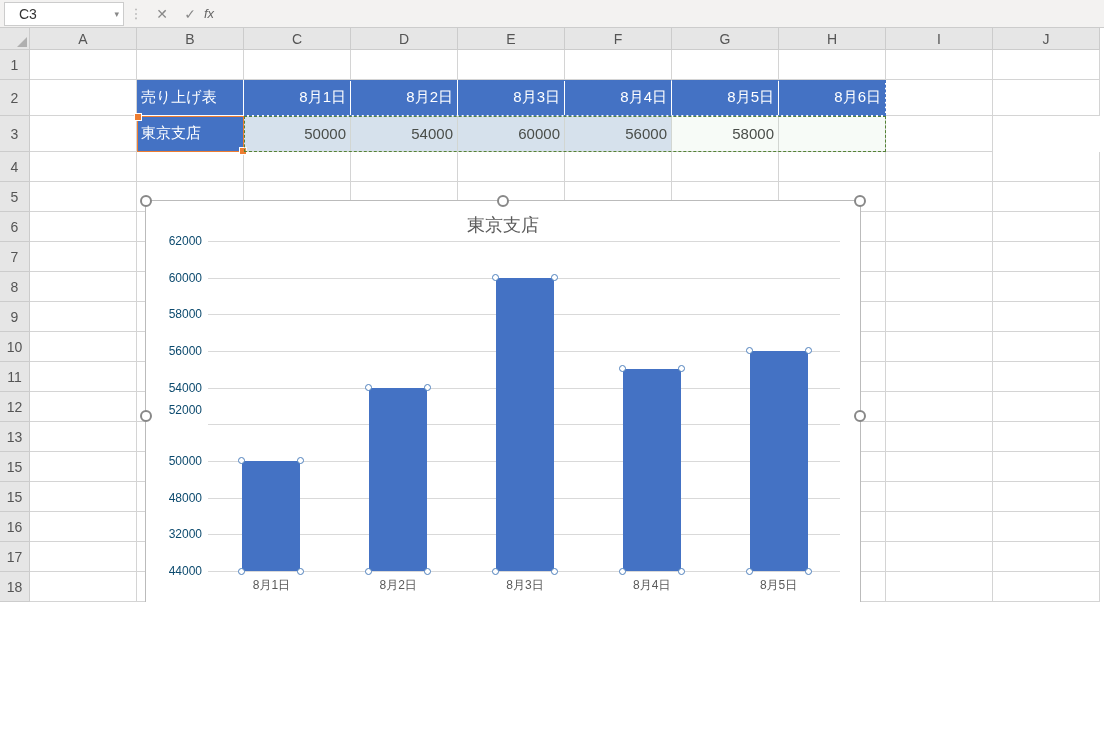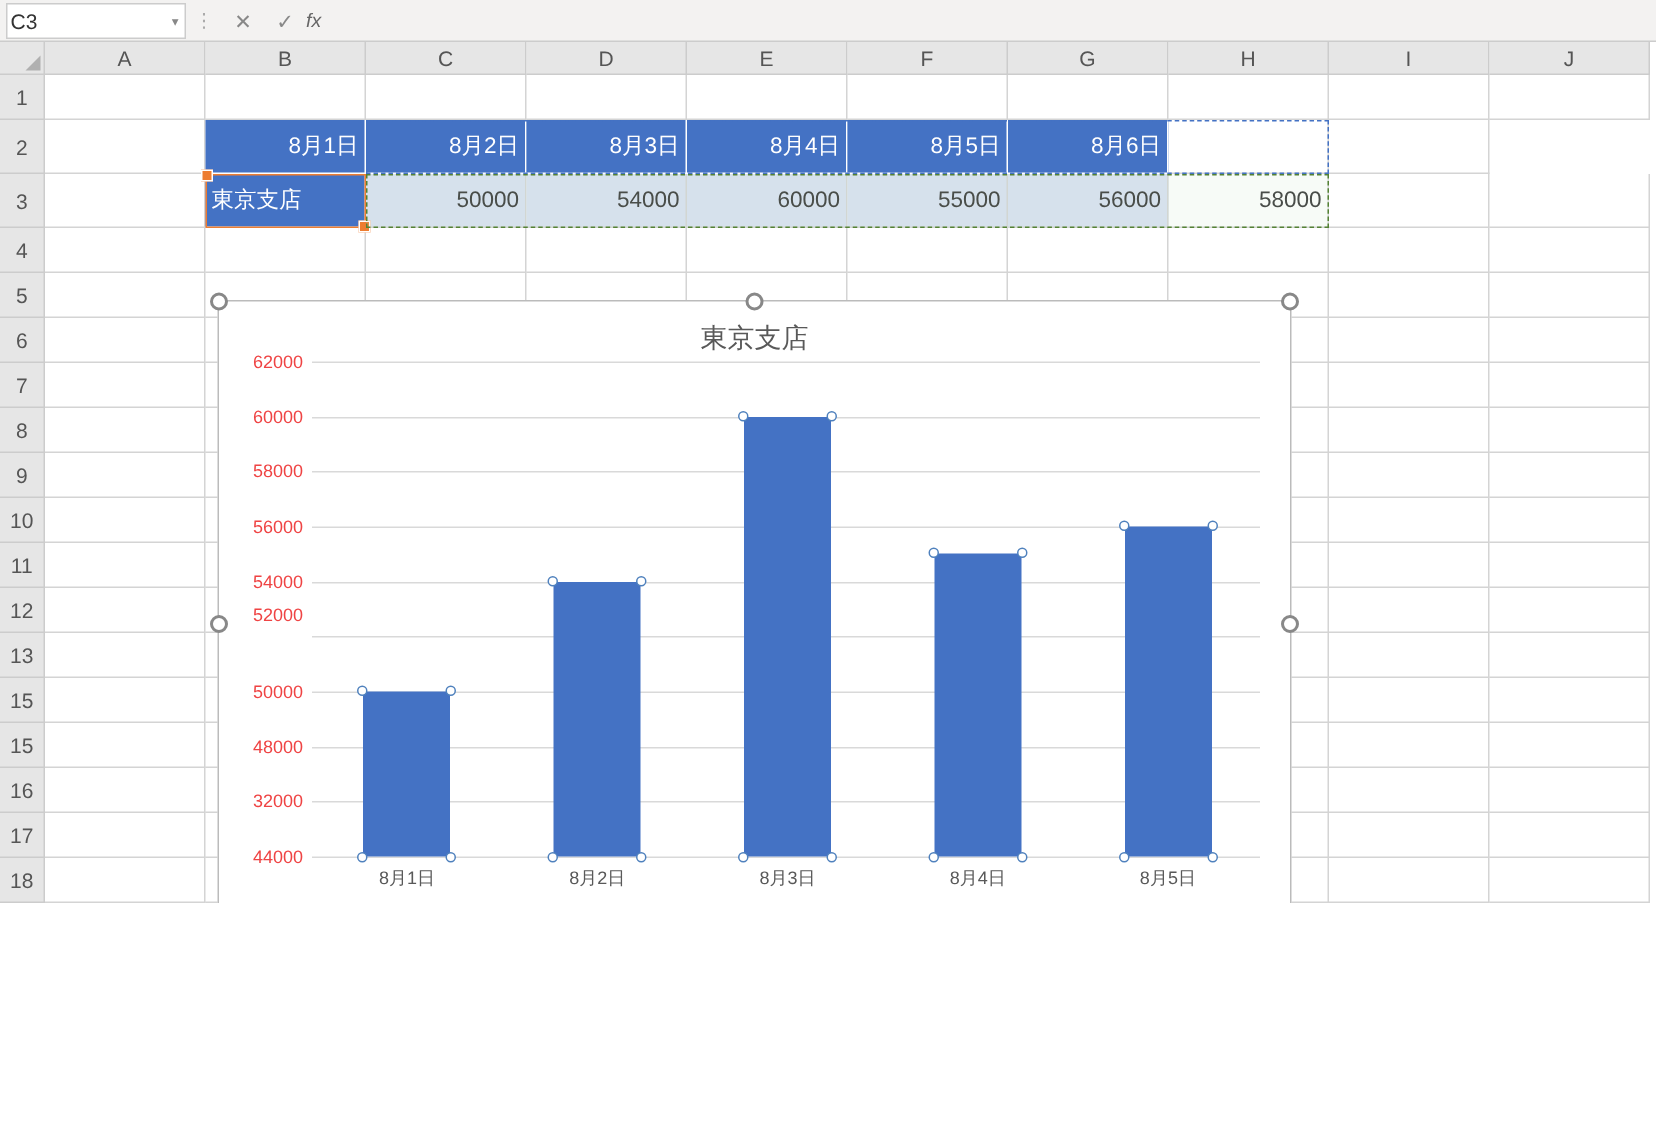--- a/index.html
+++ b/index.html
@@ -1,20 +1,20 @@
 <!DOCTYPE html>
 <html><head>
 <meta charset="utf-8">
 <style>
   * { box-sizing: border-box; margin: 0; padding: 0; }
   body { font-family: "Meiryo", "Yu Gothic", sans-serif; background: #fff; font-size: 13px; color: #333; }
   
   
   .formula-bar { display: flex; align-items: center; height: 28px; border-bottom: 1px solid #ccc; background: #f3f2f1; }
-  .name-box { width: 120px; height: 24px; margin-left: 4px; background: #fff; border: 1px solid #ccc; display: flex; align-items: center; padding: 0 2px; font-size: 14px; position: relative; }
+  .name-box { width: 120px; height: 24px; margin-left: 4px; background: #fff; border: 1px solid #ccc; display: flex; align-items: center; padding: 0 14px; font-size: 14px; position: relative; }
   .name-box .dropdown-arrow { position: absolute; right: 4px; top: 50%; transform: translateY(-50%); font-size: 9px; color: #888; }
   .fb-sep { width: 24px; text-align: center; color: #aaa; }
   .fb-btn { width: 28px; text-align: center; color: #888; font-size: 14px; }
   .fx-label { font-style: italic; font-size: 13px; color: #666; margin-right: 10px; }
   .formula-input { flex: 1; height: 24px; background: #fff; border: 1px solid #ccc; display: flex; align-items: center; padding: 0 6px; font-size: 16px; color: #666; overflow: hidden; white-space: nowrap; }
   .formula-highlight { border: 1.5px solid #c55a5a; padding: 0 1px; margin: 0 1px; }
   
   
   .grid-container { position: relative; }
   .corner { position: absolute; top: 0; left: 0; width: 30px; height: 22px; background: #e6e6e6; border-right: 1px solid #ccc; border-bottom: 1px solid #ccc; }
@@ -46,21 +46,21 @@
   .chart-handle.tr { top: -6px; right: -6px; }
   .chart-handle.bl { bottom: -6px; left: -6px; }
   .chart-handle.br { bottom: -6px; right: -6px; }
   .chart-handle.tm { top: -6px; left: 50%; margin-left: -6px; }
   .chart-handle.bm { bottom: -6px; left: 50%; margin-left: -6px; }
   .chart-handle.ml { top: 50%; left: -6px; margin-top: -6px; }
   .chart-handle.mr { top: 50%; right: -6px; margin-top: -6px; }
   
   .chart-title { text-align: center; font-size: 18px; color: #595959; padding: 12px 0 4px; }
   .plot-area { position: relative; margin: 0 20px 28px 62px; height: 330px; }
-  .y-tick-label { position: absolute; right: 100%; margin-right: 6px; font-size: 12px; color: #ef4444; transform: translateY(-50%); }
+  .y-tick-label { position: absolute; right: 100%; margin-right: 6px; font-size: 12px; color: #0c4a6e; transform: translateY(-50%); }
   .gridline { position: absolute; left: 0; right: 0; border-top: 1px solid #d9d9d9; }
   .bar { position: absolute; bottom: 0; width: 58px; background: #4472c4; }
   .bar-handle { position: absolute; width: 7px; height: 7px; border: 1.5px solid #4f81bd; background: #fff; border-radius: 50%; }
   .bar-handle.htl { top: -4px; left: -4px; }
   .bar-handle.htr { top: -4px; right: -4px; }
   .bar-handle.hbl { bottom: -4px; left: -4px; }
   .bar-handle.hbr { bottom: -4px; right: -4px; }
   .x-tick-label { position: absolute; top: 100%; margin-top: 6px; font-size: 12px; color: #595959; white-space: nowrap; transform: translateX(-50%); }
 </style>
 </head>
@@ -101,37 +101,37 @@
         <div class="cell" style="width: 107px;"></div>
         <div class="cell" style="width: 107px;"></div>
         <div class="cell" style="width: 107px;"></div>
         <div class="cell" style="width: 107px;"></div>
         <div class="cell" style="width: 107px;"></div>
         <div class="cell" style="width: 107px;"></div>
       </div>
       <div class="row" style="height: 36px;">
         <div class="row-header">2</div>
         <div class="cell" style="width: 107px;"></div>
+        <div class="cell hdr" style="width: 107px;">売り上げ表</div>
         <div class="cell hdr right" style="width: 107px;">8月1日</div>
         <div class="cell hdr right" style="width: 107px;">8月2日</div>
         <div class="cell hdr right" style="width: 107px;">8月3日</div>
         <div class="cell hdr right" style="width: 107px;">8月4日</div>
         <div class="cell hdr right" style="width: 107px;">8月5日</div>
         <div class="cell hdr right" style="width: 107px;">8月6日</div>
         <div class="cell" style="width: 107px;"></div>
         <div class="cell" style="width: 107px;"></div>
       </div>
       <div class="row" style="height: 36px;">
         <div class="row-header">3</div>
         <div class="cell" style="width: 107px;"></div>
         <div class="cell hdr" style="width: 107px;">東京支店</div>
         <div class="cell right data-light" style="width: 107px;">50000</div>
         <div class="cell right data-light" style="width: 107px;">54000</div>
         <div class="cell right data-light" style="width: 107px;">60000</div>
-        <div class="cell right data-light" style="width: 107px;">55000</div>
         <div class="cell right data-light" style="width: 107px;">56000</div>
         <div class="cell right" style="width: 107px;">58000</div>
         <div class="cell" style="width: 107px;"></div>
         <div class="cell" style="width: 107px;"></div>
       </div>
       <div class="row" style="height: 30px;">
         <div class="row-header">4</div>
         <div class="cell" style="width: 107px;"></div>
         <div class="cell" style="width: 107px;"></div>
         <div class="cell" style="width: 107px;"></div>

